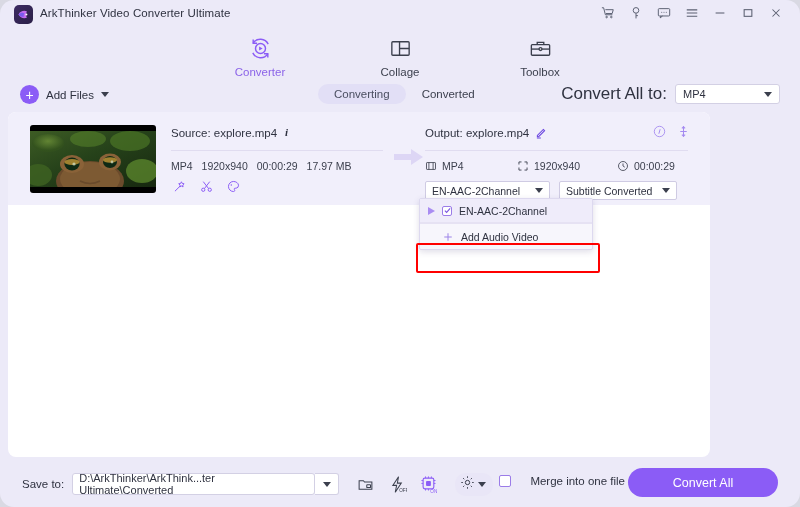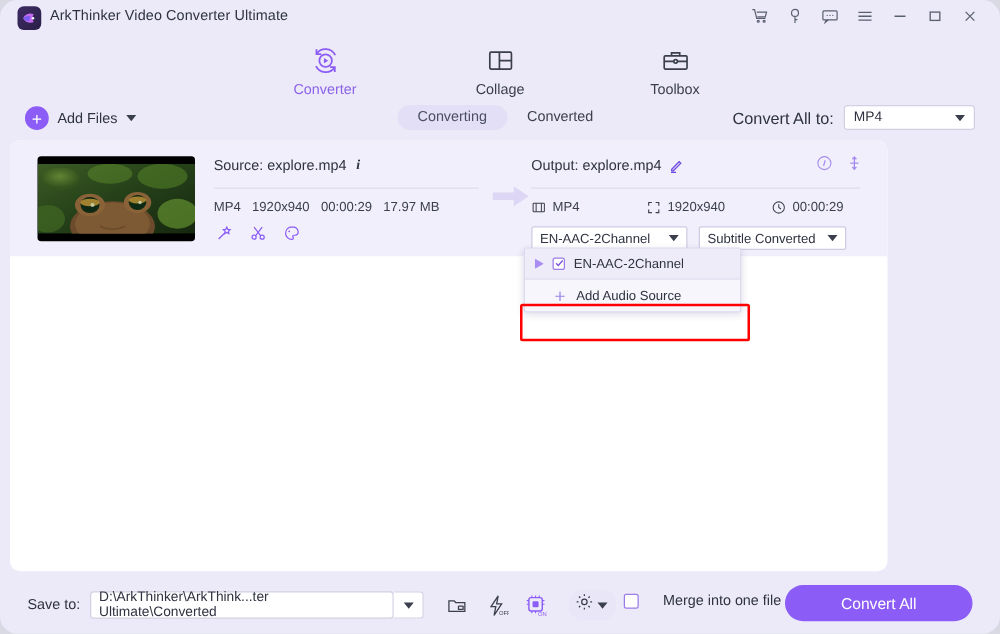--- a/index.html
+++ b/index.html
@@ -83,21 +83,21 @@
   }
   .seg .pill {
     padding: 4px 16px; font-size: 11.5px; border-radius: 11px;
     color: #3b3f4d; cursor: pointer;
   }
   .seg .pill.active { background: #e2dff6; color: #4b4f61; }
   .convall {
     position: absolute; right: 20px; top: 4px;
     display: flex; align-items: center; gap: 8px;
   }
-  .convall .lbl { font-size: 13px; color: #2f3240; }
+  .convall .lbl { font-size: 17px; color: #2f3240; }
   .selectbox {
     width: 105px; height: 20px; background: #fff;
     border: 1px solid #d3d0e4; border-radius: 3px;
     display: flex; align-items: center; justify-content: space-between;
     padding: 0 7px; font-size: 11px; color: #2f3240; cursor: pointer;
   }
 
   
   .panel {
     position: absolute; left: 8px; top: 112px;
@@ -513,21 +513,21 @@
             </svg>
         </span>
         <span>EN-AAC-2Channel</span>
       </div>
       <div class="dd-sep"></div>
       <div class="dd-sep"></div>
       <div class="dd-item" style="padding-left:22px;height:25px;">
         <svg width="12" height="12" viewBox="0 0 16 16" stroke="#9a82e8" stroke-width="1.3">
             <path d="M8 3v10M3 8h10"></path>
           </svg>
-        <span>Add Audio Source</span>
+        <span>Add Audio Video</span>
       </div>
     </div>
 
     <div class="dd-highlight" style="left:408px;top:131px;width:184px;height:30px;"></div>
   </div>
 
   <div class="bottombar">
     <div class="saveto">
       <span class="lbl">Save to:</span>
       <span class="pathbox">D:\ArkThinker\ArkThink...ter Ultimate\Converted</span>

